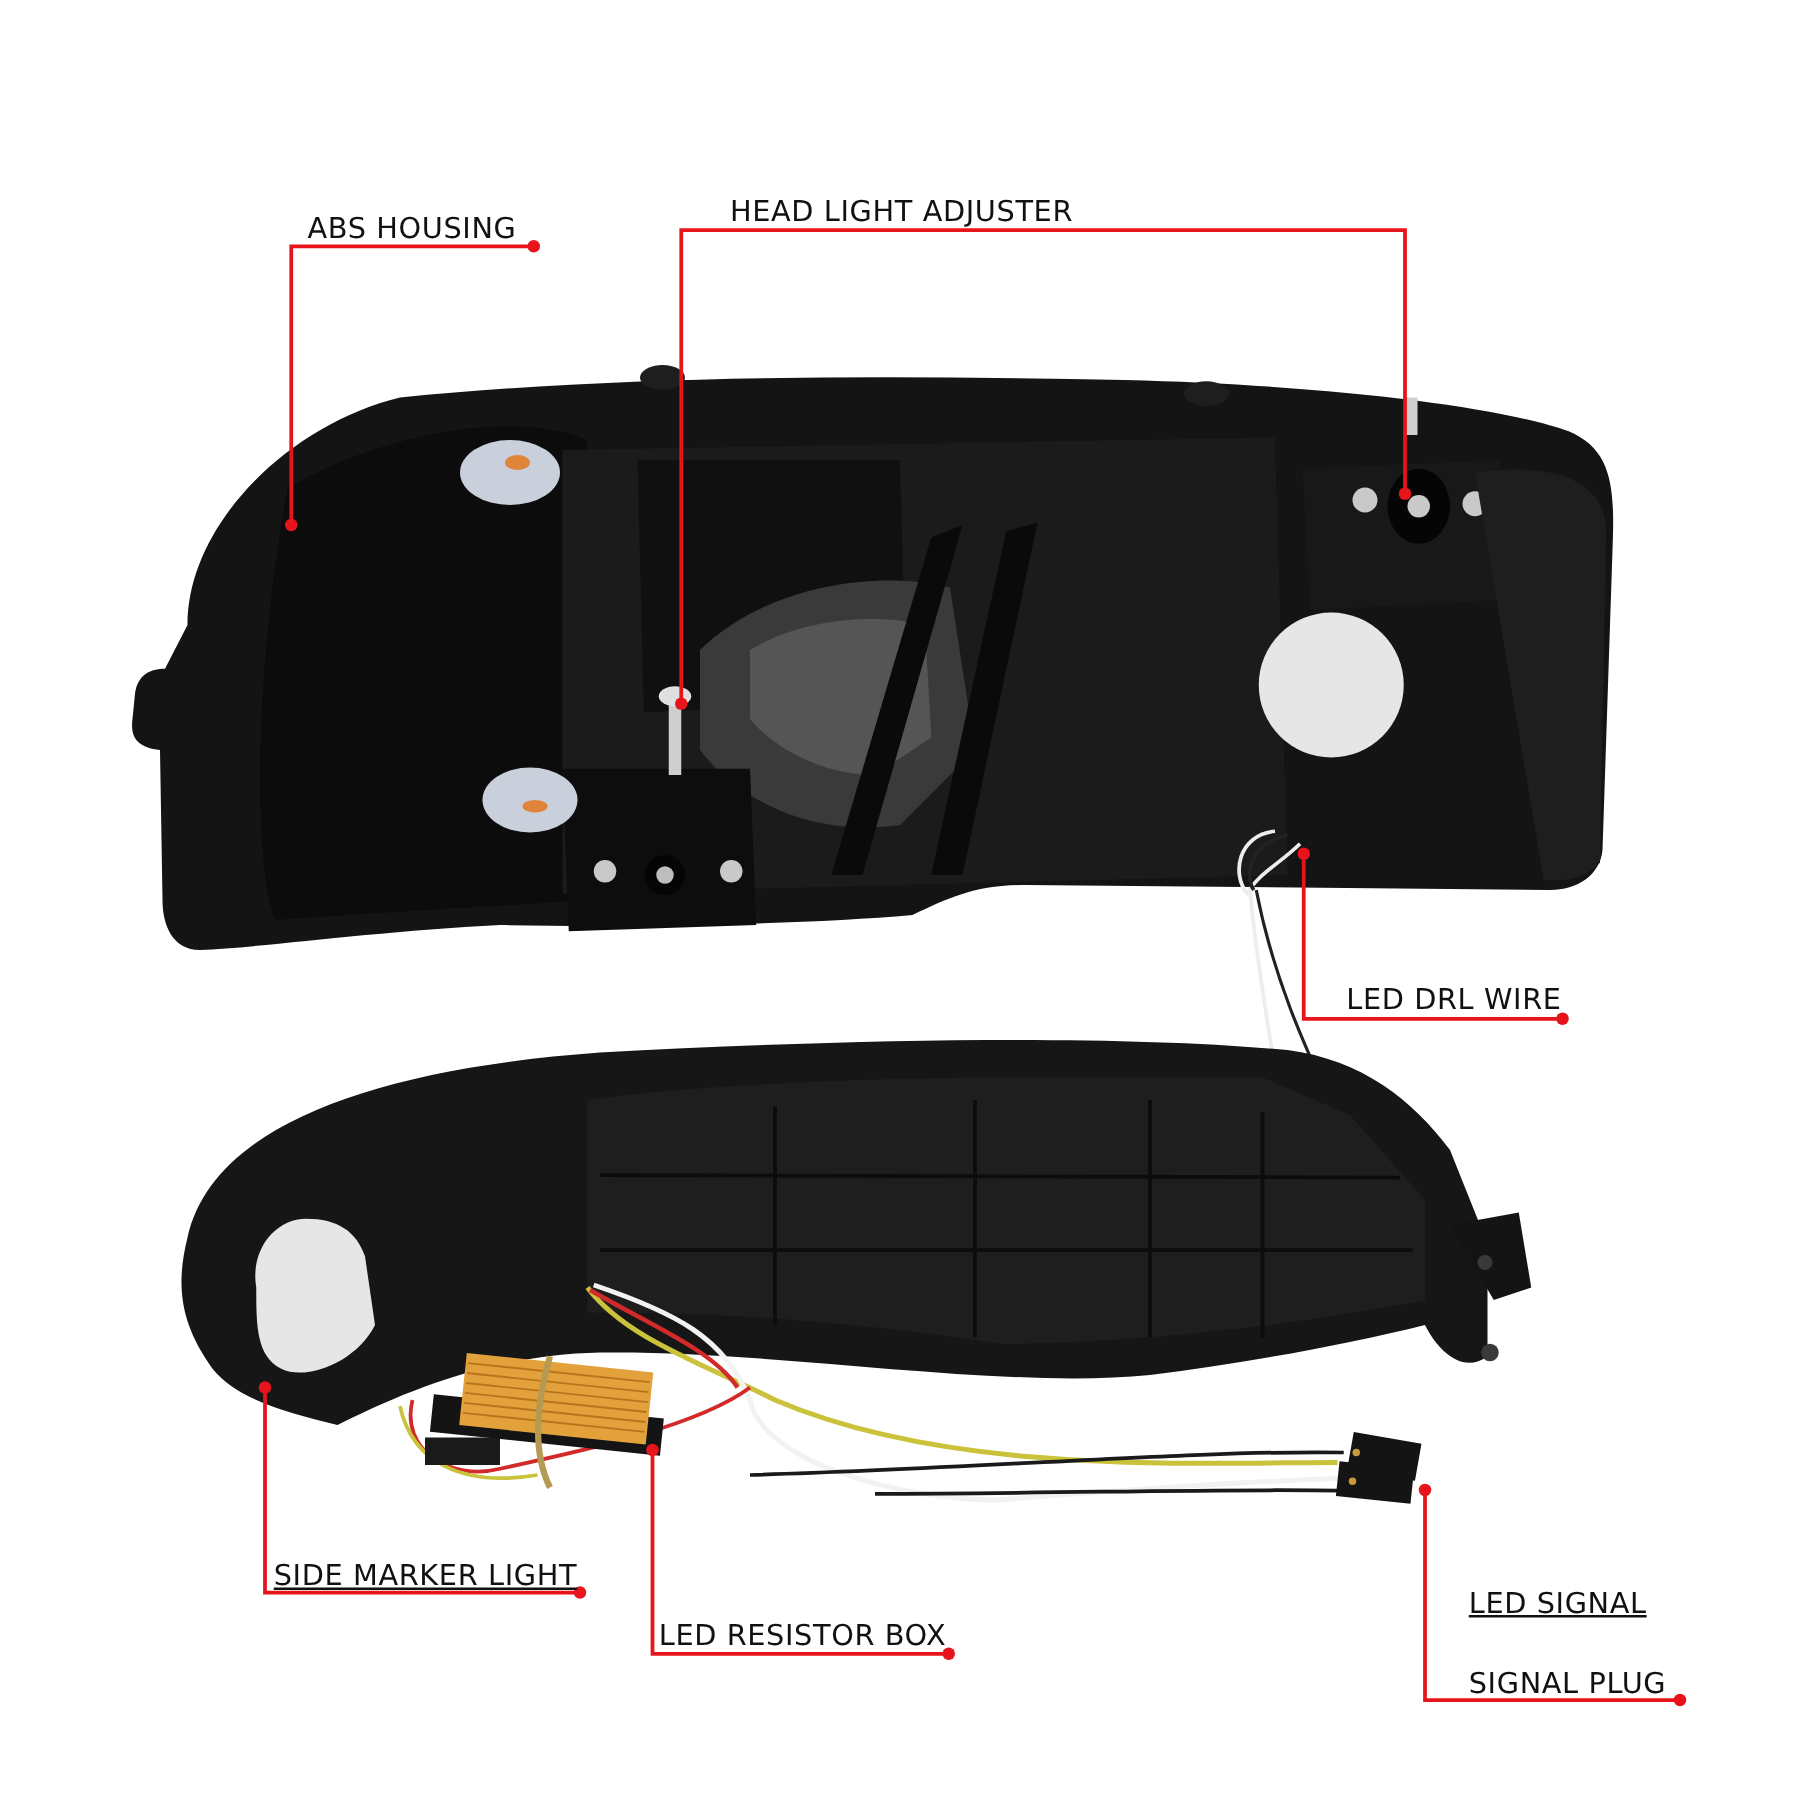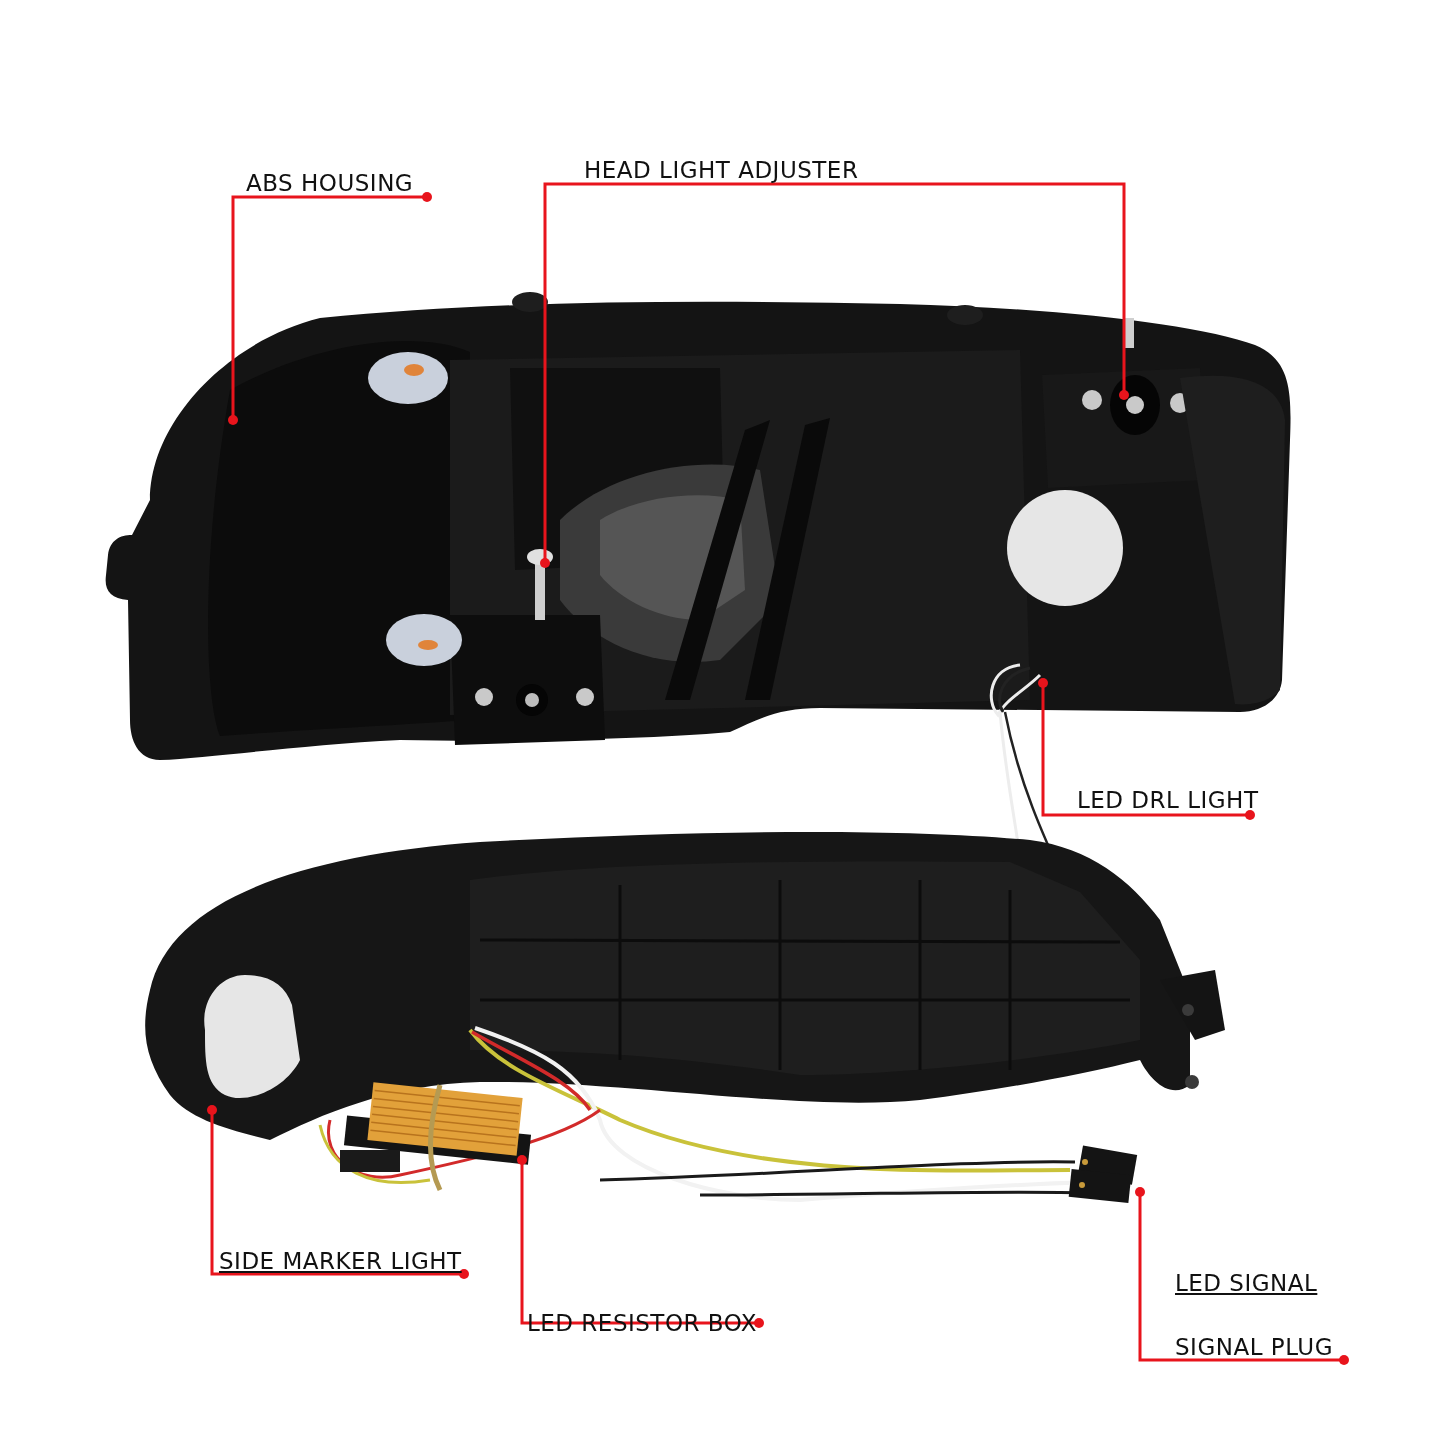--- a/index.html
+++ b/index.html
@@ -140,18 +140,18 @@
       <circle cx="464" cy="1274" r="5"></circle>
       <circle cx="522" cy="1160" r="5"></circle>
       <circle cx="759" cy="1323" r="5"></circle>
       <circle cx="1140" cy="1192" r="5"></circle>
       <circle cx="1344" cy="1360" r="5"></circle>
     </g>
   </svg>
 
   <div class="label" style="left:246px;top:169px;">ABS HOUSING</div>
   <div class="label" style="left:584px;top:156px;">HEAD LIGHT ADJUSTER</div>
-  <div class="label" style="left:1077px;top:786px;">LED DRL LIGHT</div>
+  <div class="label" style="left:1077px;top:786px;">LED DRL WIRE</div>
   <div class="label" style="left:219px;top:1247px;text-decoration:underline;">SIDE MARKER LIGHT</div>
-  <div class="label" style="left:527px;top:1295px;margin-top:14px;">LED RESISTOR BOX</div>
+  <div class="label" style="left:527px;top:1295px;">LED RESISTOR BOX</div>
   <div class="label" style="left:1175px;top:1269px;text-decoration:underline;">LED SIGNAL</div>
   <div class="label" style="left:1175px;top:1333px;">SIGNAL PLUG</div>
 </div>
 
 </body></html>

